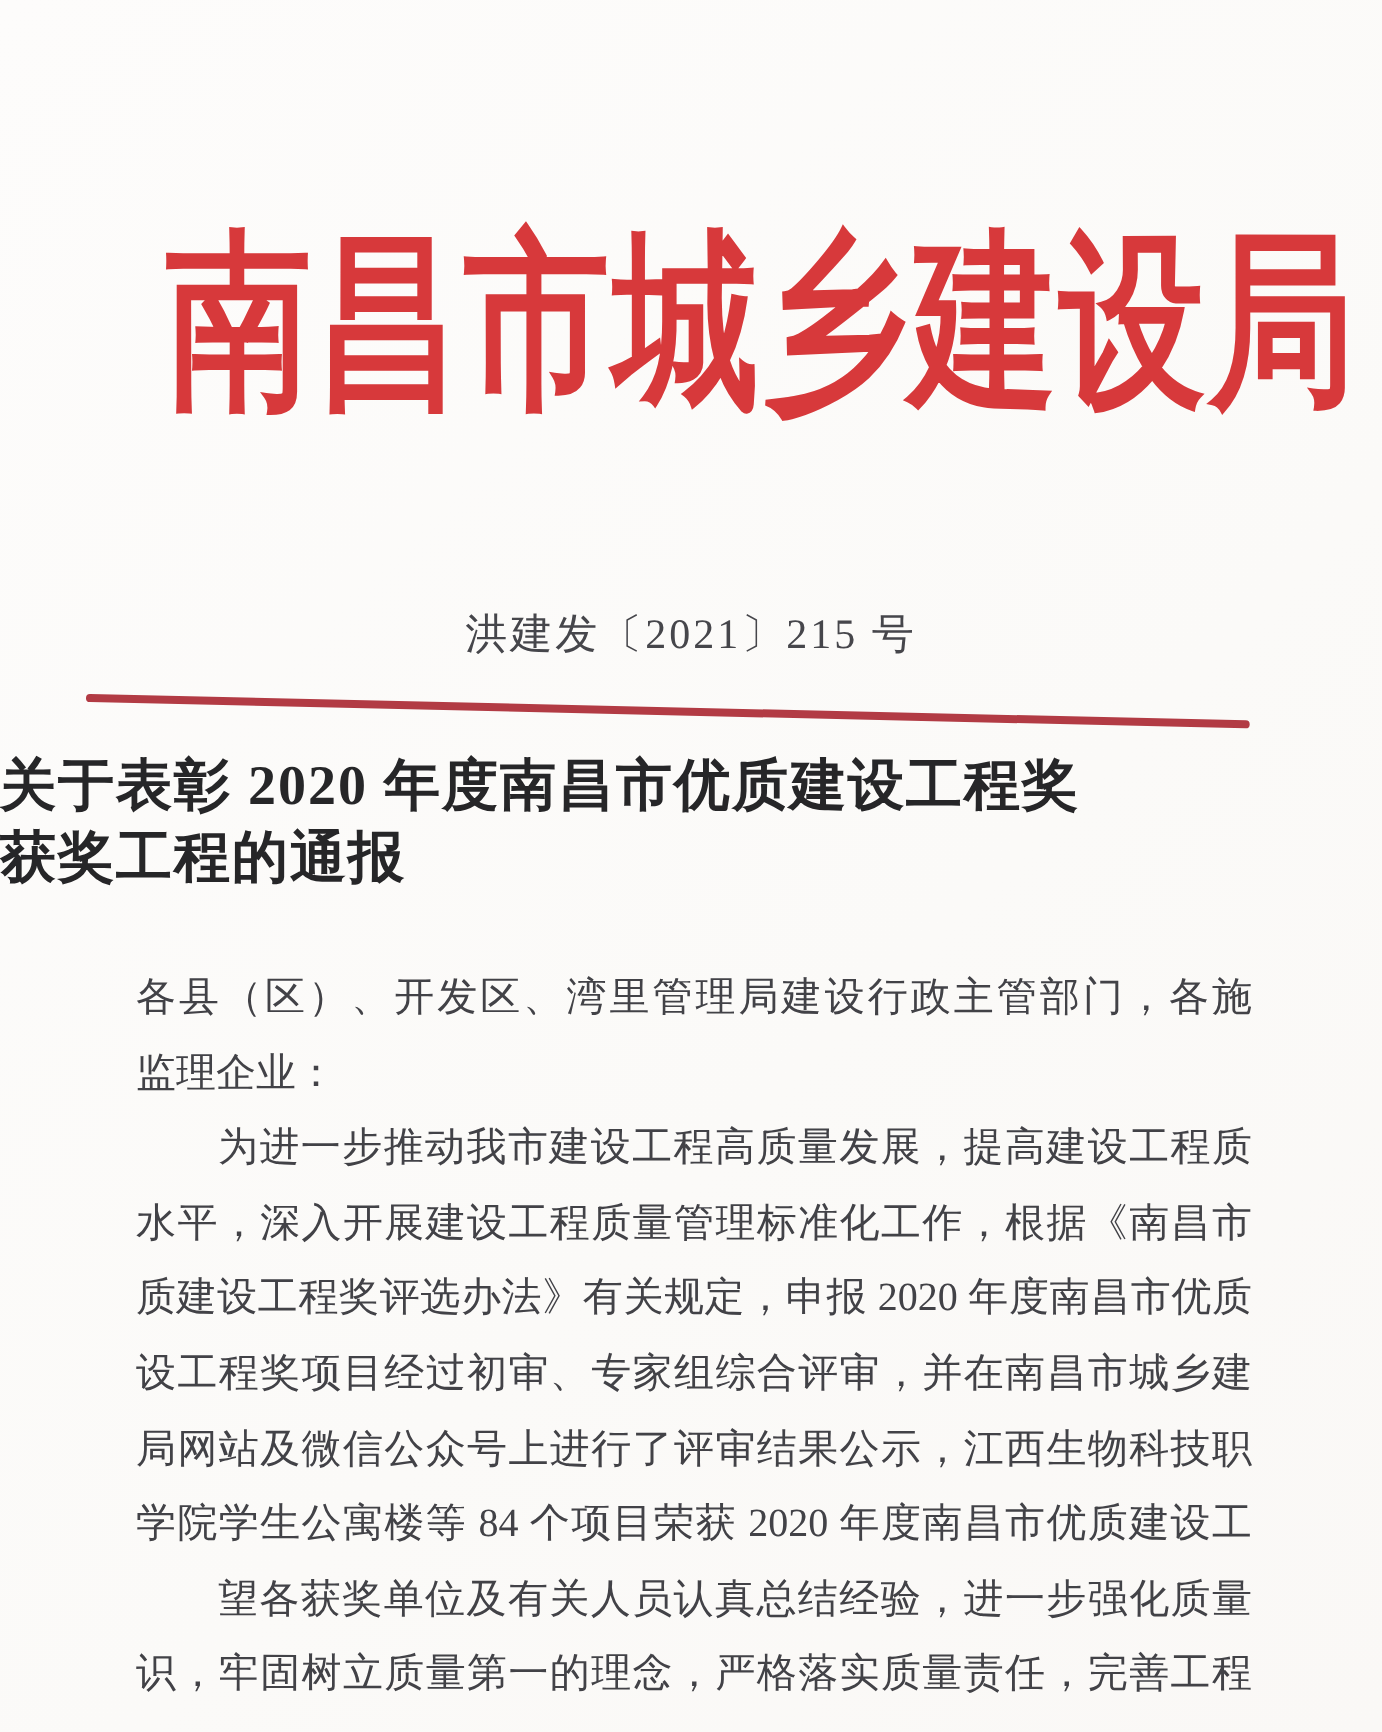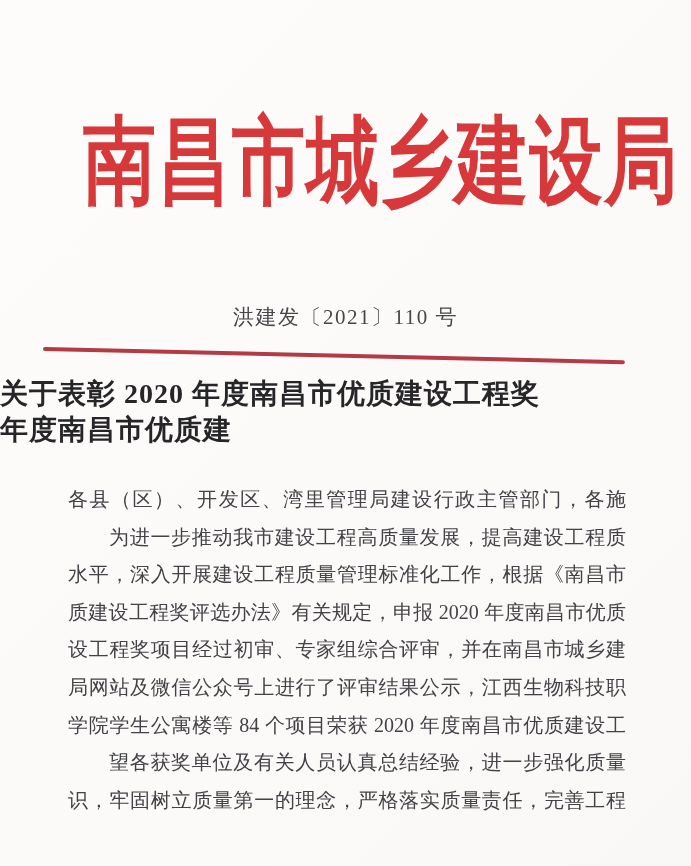--- a/index.html
+++ b/index.html
@@ -91,31 +91,32 @@
     padding-left: 41px;
   }
 </style>
 </head>
 <body>
 
 <div class="page" style="background: linear-gradient(135deg, rgb(253, 252, 251) 0%, rgb(251, 250, 248) 60%, rgb(250, 248, 246) 100%);">
 
   <div class="agency" style="color: rgb(215, 57, 59);">南昌市城乡建设局</div>
 
-  <div class="doc-number">洪建发〔2021〕110 号</div>
+  <div class="doc-number">洪建发〔2021〕215 号</div>
 
   <div class="rule" style="background: rgb(178, 59, 68);"></div>
 
   <div class="notice-title" style="color: rgb(38, 38, 40);">
     <div>关于表彰 2020 年度南昌市优质建设工程奖</div>
-    <div>年度南昌市优质建</div>
+    <div>获奖工程的通报</div>
   </div>
 
   <div class="body-col" style="color: rgb(66, 66, 71);">
     <div class="line line--justify">各县（区）、开发区、湾里管理局建设行政主管部门，各施工、</div>
+    <div class="line line--plain">监理企业：</div>
     <div class="line line--justify line--indent">为进一步推动我市建设工程高质量发展，提高建设工程质量</div>
     <div class="line line--justify">水平，深入开展建设工程质量管理标准化工作，根据《南昌市优</div>
     <div class="line line--justify">质建设工程奖评选办法》有关规定，申报 2020 年度南昌市优质建</div>
     <div class="line line--justify">设工程奖项目经过初审、专家组综合评审，并在南昌市城乡建设</div>
     <div class="line line--justify">局网站及微信公众号上进行了评审结果公示，江西生物科技职业</div>
     <div class="line line--justify">学院学生公寓楼等 84 个项目荣获 2020 年度南昌市优质建设工程</div>
     <div class="line line--justify line--indent">望各获奖单位及有关人员认真总结经验，进一步强化质量意</div>
     <div class="line line--justify">识，牢固树立质量第一的理念，严格落实质量责任，完善工程质</div>
   </div>
 

